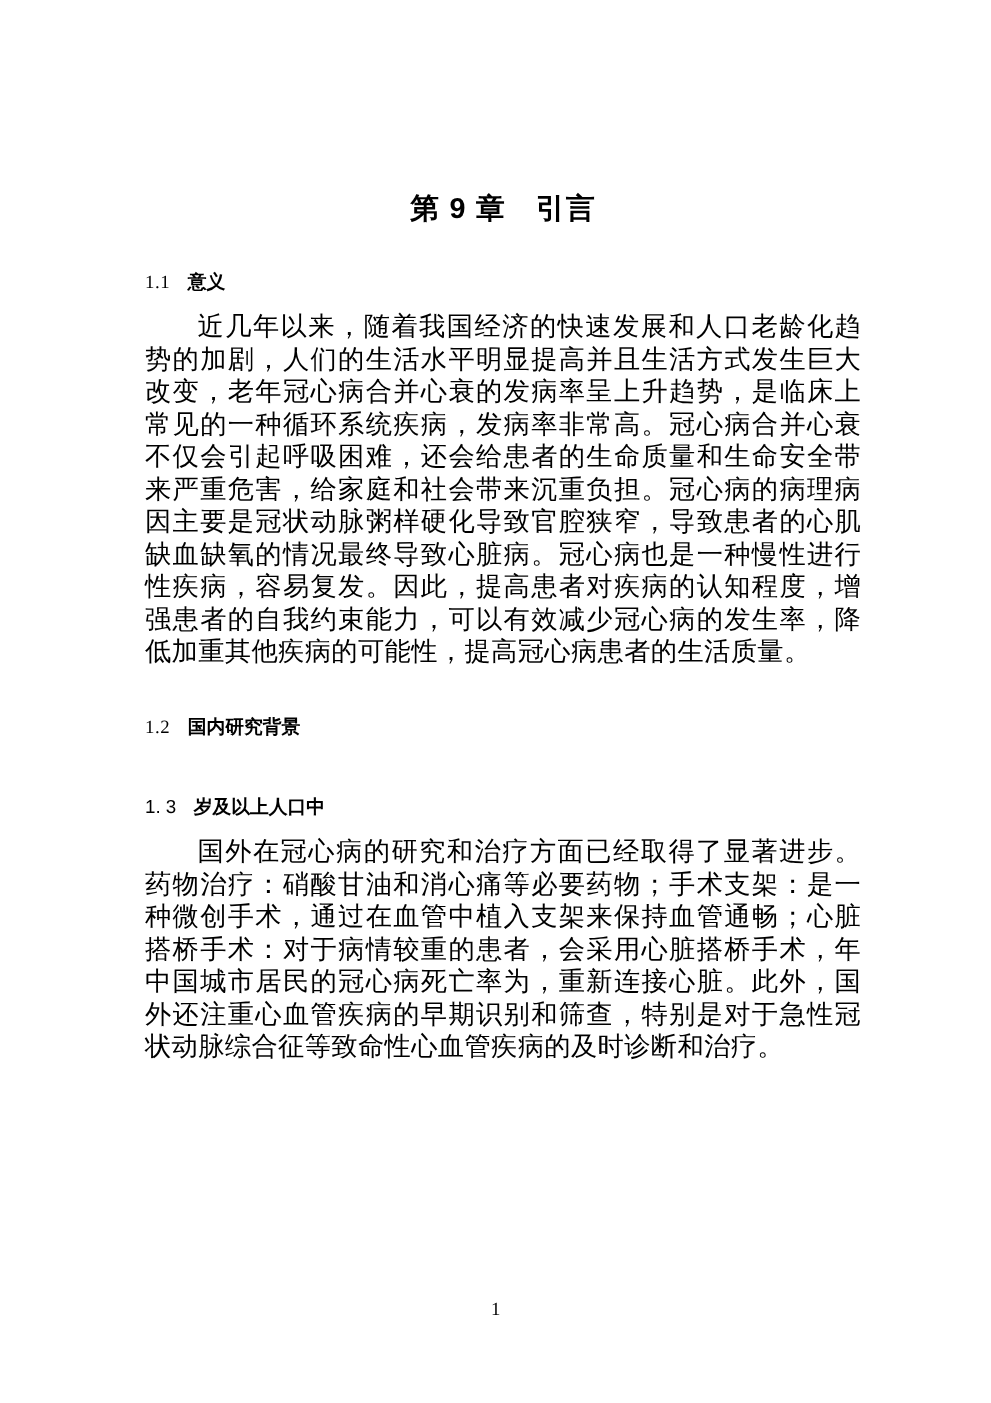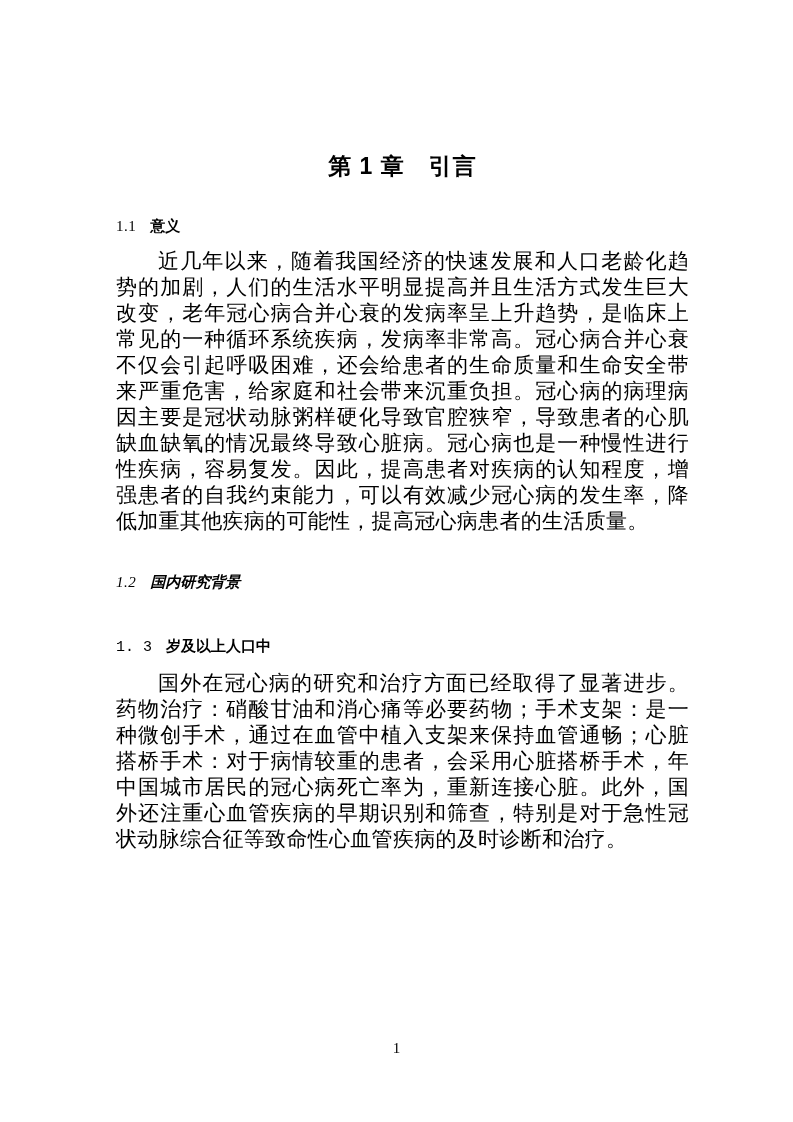--- a/index.html
+++ b/index.html
@@ -31,30 +31,30 @@
   }
   .section { margin: 0; padding: 0; }
   .sec-head {
     margin: 0;
     font-size: 15px;
     line-height: 28px;
     font-weight: bold;
     font-family: "Liberation Sans", "DejaVu Sans", sans-serif;
   }
   .sec-head.first  { margin-top: 30px; }
-  .sec-head.second { margin-top: 34px; font-style: italic; }
+  .sec-head.second { margin-top: 34px; }
   .sec-head.third  { margin-top: 36px; }
   .sec-num {
     font-family: "Liberation Serif", "DejaVu Serif", serif;
     font-weight: normal;
     margin-right: 14px;
     letter-spacing: 0.5px;
   }
   .sec-num.num-sans {
-    font-family: Liberation Mono, monospace;
+    font-family: Liberation Sans, sans-serif;
     letter-spacing: 0;
     text-align: center;
   }
   .body-text {
     margin: 8px 0 0 0;
     font-size: 21px;
     line-height: 26px;
     text-align: justify;
     text-indent: 2em;
     letter-spacing: 0.3px;
@@ -69,21 +69,21 @@
     font-size: 15px;
     line-height: 20px;
     font-family: "Liberation Serif", "DejaVu Serif", serif;
   }
 </style>
 </head>
 <body>
 
 <div class="page">
 
-  <h1 class="doc-title">第 1 章　引言</h1>
+  <h1 class="doc-title">第 9 章　引言</h1>
 
   <div class="section">
     <h2 class="sec-head first">
       <span class="sec-num">1.1</span><span class="sec-label">意义</span>
     </h2>
     <p class="body-text">近几年以来，随着我国经济的快速发展和人口老龄化趋势的加剧，人们的生活水平明显提高并且生活方式发生巨大改变，老年冠心病合并心衰的发病率呈上升趋势，是临床上常见的一种循环系统疾病，发病率非常高。冠心病合并心衰不仅会引起呼吸困难，还会给患者的生命质量和生命安全带来严重危害，给家庭和社会带来沉重负担。冠心病的病理病因主要是冠状动脉粥样硬化导致官腔狭窄，导致患者的心肌缺血缺氧的情况最终导致心脏病。冠心病也是一种慢性进行性疾病，容易复发。因此，提高患者对疾病的认知程度，增强患者的自我约束能力，可以有效减少冠心病的发生率，降低加重其他疾病的可能性，提高冠心病患者的生活质量。</p>
   </div>
 
   <div class="section">
     <h2 class="sec-head second">

